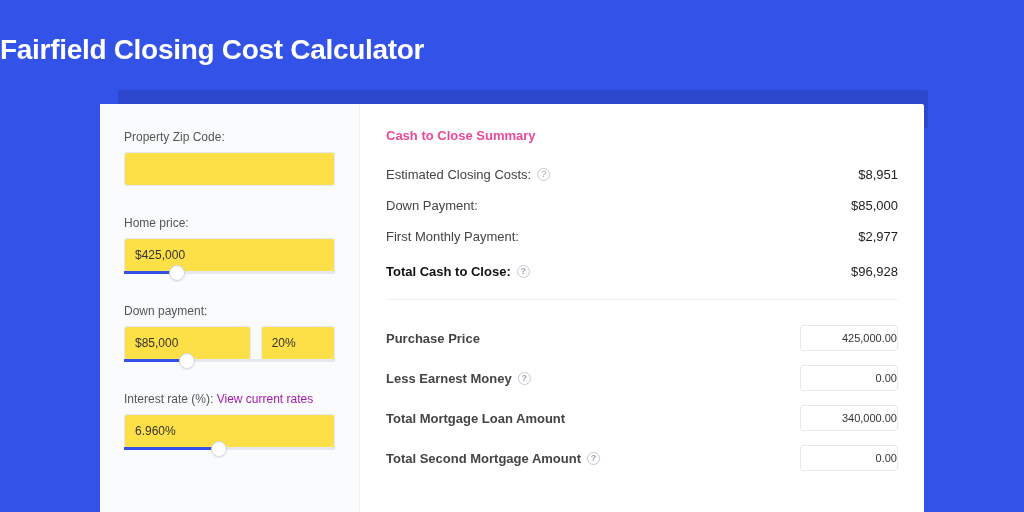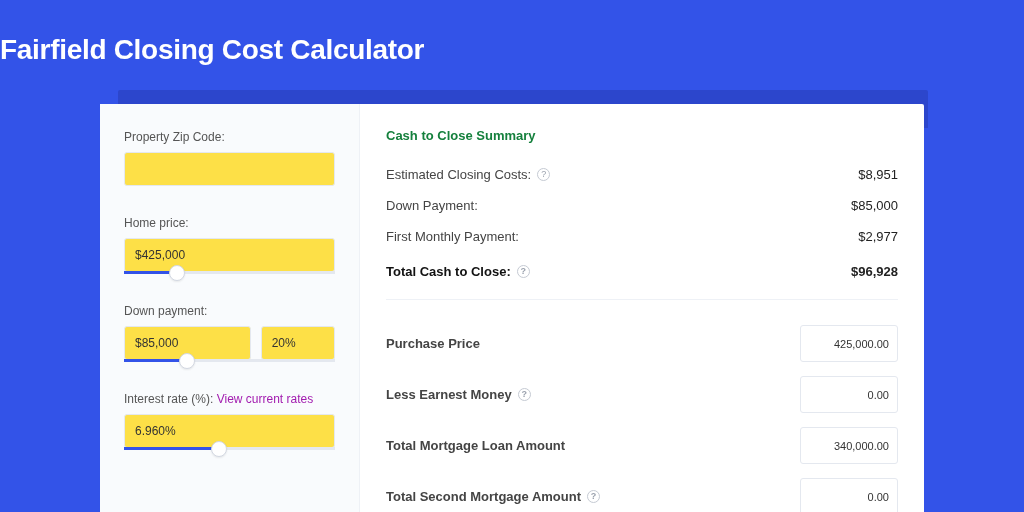--- a/index.html
+++ b/index.html
@@ -100,35 +100,35 @@
     padding: 24px 26px 0 26px;
   }
   .summary-block {
     border-bottom: 1px solid #eef1f6;
     padding-bottom: 12px;
     margin-bottom: 18px;
   }
   .summary-title {
     font-size: 13px;
     font-weight: 700;
-    color: #15803d;
+    color: #ec4899;
     margin-bottom: 16px;
   }
   .row {
     display: flex;
     justify-content: space-between;
     align-items: center;
     padding: 8px 0;
     font-size: 13px;
     color: #444;
   }
   .row .label { display: flex; align-items: center; gap: 6px; }
   .row .val { color: #222; }
   .row.total { font-weight: 700; color: #111; padding-top: 12px; }
-  .row.total .val { font-weight: 700; margin-left: 16px; }
+  .row.total .val { font-weight: 400; margin-left: 16px; }
   .help {
     display: inline-flex;
     width: 13px; height: 13px;
     border: 1px solid #c5cad3;
     border-radius: 50%;
     font-size: 9px;
     color: #9aa1ad;
     align-items: center;
     justify-content: center;
     line-height: 1;
@@ -143,28 +143,28 @@
     display: flex;
     justify-content: space-between;
     align-items: center;
     padding: 7px 0;
     font-size: 13px;
     color: #444;
   }
   .wrow .label { display: flex; align-items: center; gap: 6px; font-weight: bold; }
   .num-input {
     width: 98px;
-    height: 37px;
+    height: 26px;
     border: 1px solid #e4e8ef;
     border-radius: 3px;
     background: #fff;
     font-size: 11px;
     color: #333;
     text-align: right;
-    padding: 0 8px;
+    padding: 0 0;
     font-family: inherit;
   }
 </style>
 </head>
 <body>
 
 <div class="page">
   <div class="title">Fairfield Closing Cost Calculator</div>
 
   <div class="shadow-strip"></div>

